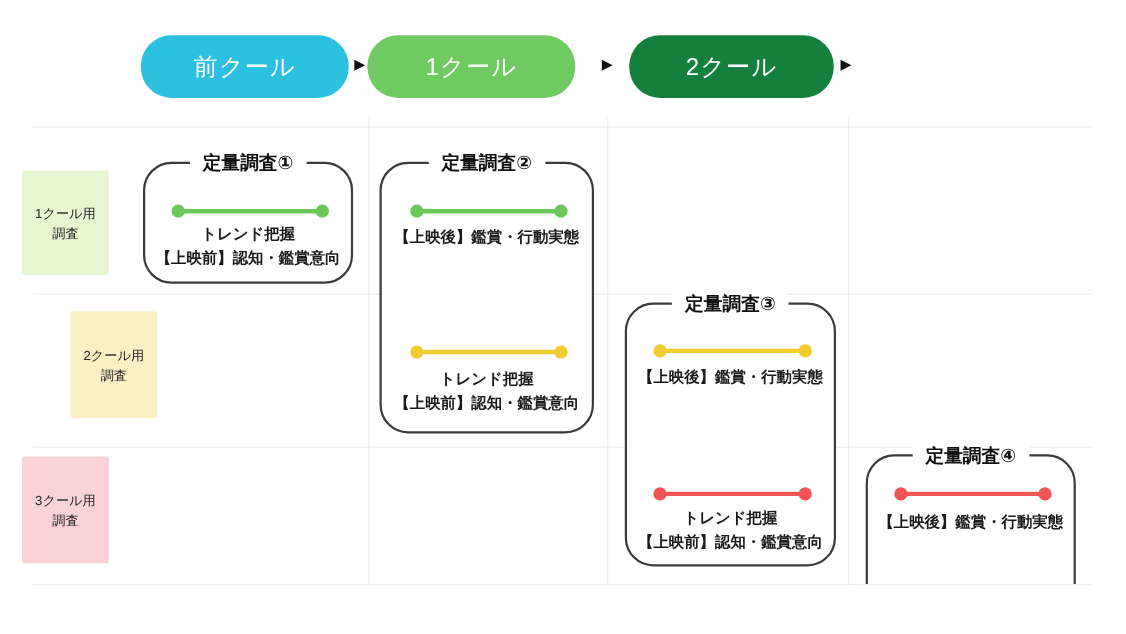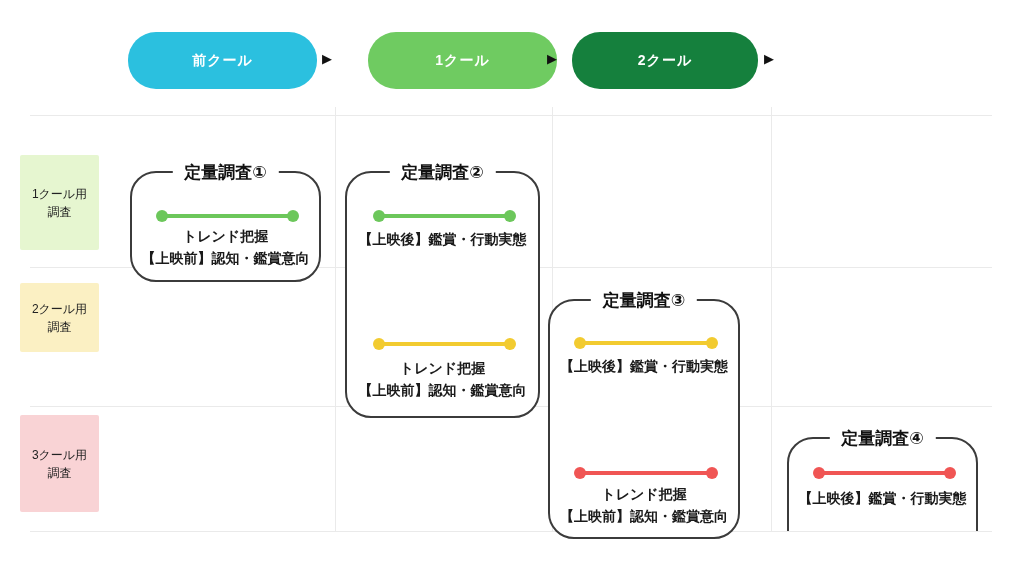--- a/index.html
+++ b/index.html
@@ -8,33 +8,32 @@
     font-family:"Liberation Sans","DejaVu Sans",sans-serif;color:#1f1f1f;
   }
   
   .hline{position:absolute;left:30px;width:962px;height:1px;background:#eaeaea;}
   .vline{position:absolute;top:107px;height:424px;width:1px;background:#eaeaea;}
   
   .pill{
     position:absolute;top:32px;height:57px;border-radius:28px;
     display:flex;align-items:center;justify-content:center;
   }
-  .pill span{color:#ffffff;font-size:14px;font-weight:700;letter-spacing:1px;}
+  .pill span{color:#ffffff;font-size:22px;font-weight:400;letter-spacing:1px;}
   .arrow{position:absolute;top:52px;font-size:13px;color:#111;line-height:1;}
   
   .rowlabel{
     position:absolute;left:20px;width:79px;border-radius:2px;
     display:flex;flex-direction:column;align-items:center;justify-content:center;
     font-size:12px;line-height:18px;color:#222;text-align:center;
   }
   
   .callout{
     position:absolute;background:#ffffff;border:2px solid #3b3b3b;border-radius:26px;
     box-sizing:border-box;
-    margin-top:24px;
   }
   .callout-title{
     position:absolute;top:-13px;left:50%;transform:translateX(-50%);
     background:#ffffff;padding:0 12px;white-space:nowrap;
     font-size:17px;font-weight:700;line-height:26px;color:#111;
   }
   .meter{position:absolute;height:12px;}
   .meter .bar{position:absolute;left:5px;right:5px;top:4px;height:4px;border-radius:2px;}
   .meter .dot{position:absolute;top:0;width:12px;height:12px;border-radius:50%;}
   .meter .dot-l{left:0;}
@@ -56,34 +55,34 @@
   <div class="hline" style="top:406px;"></div>
   <div class="hline" style="top:531px;"></div>
   <div class="vline" style="left:335px;"></div>
   <div class="vline" style="left:552px;"></div>
   <div class="vline" style="left:771px;"></div>
 
   <div class="pill" style="left: 128px; width: 189px; background: rgb(43, 192, 223);">
     <span>前クール</span>
   </div>
   <span class="arrow" style="left:322px;">▶</span>
-  <div class="pill" style="left: 368px; width: 189px; background: rgb(111, 203, 97);">
+  <div class="pill" style="left: 334px; width: 189px; background: rgb(111, 203, 97);">
     <span>1クール</span>
   </div>
   <span class="arrow" style="left:547px;">▶</span>
   <div class="pill" style="left: 572px; width: 186px; background: #15803d;">
     <span>2クール</span>
   </div>
   <span class="arrow" style="left:764px;">▶</span>
 
   <div class="rowlabel" style="top: 155px; height: 95px; background: rgb(230, 246, 208);">
     <span>1クール用</span>
     <span>調査</span>
   </div>
-  <div class="rowlabel" style="top: 283px; height: 69px; background: rgb(251, 240, 195);">
+  <div class="rowlabel" style="top: 283px; height: 97px; background: rgb(251, 240, 195); margin-left: 44px;">
     <span>2クール用</span>
     <span>調査</span>
   </div>
   <div class="rowlabel" style="top: 415px; height: 97px; background: rgb(249, 211, 213);">
     <span>3クール用</span>
     <span>調査</span>
   </div>
 
   <div class="callout" style="left:130px;top:147px;width:191px;height:111px;">
     <div class="callout-title">定量調査①</div>
@@ -106,21 +105,21 @@
     <div class="seg-text" style="top:55px;">【上映後】鑑賞・行動実態</div>
     <div class="meter" style="top:165px;left:26px;width:143px;">
       <span class="dot dot-l" style="background: rgb(242, 203, 48);"></span>
       <span class="bar" style="background: rgb(242, 203, 48);"></span>
       <span class="dot dot-r" style="background: rgb(242, 203, 48);"></span>
     </div>
     <div class="seg-text" style="top:184px;">トレンド把握</div>
     <div class="seg-text" style="top:206px;">【上映前】認知・鑑賞意向</div>
   </div>
 
-  <div class="callout" style="left:548px;top:275px;width:192px;height:240px;">
+  <div class="callout" style="left:568px;top:275px;width:192px;height:240px;">
     <div class="callout-title">定量調査③</div>
     <div class="meter" style="top:36px;left:24px;width:144px;">
       <span class="dot dot-l" style="background: rgb(242, 203, 48);"></span>
       <span class="bar" style="background: rgb(242, 203, 48);"></span>
       <span class="dot dot-r" style="background: rgb(242, 203, 48);"></span>
     </div>
     <div class="seg-text" style="top:54px;">【上映後】鑑賞・行動実態</div>
     <div class="meter" style="top:166px;left:24px;width:144px;">
       <span class="dot dot-l" style="background: rgb(240, 85, 84);"></span>
       <span class="bar" style="background: rgb(240, 85, 84);"></span>

